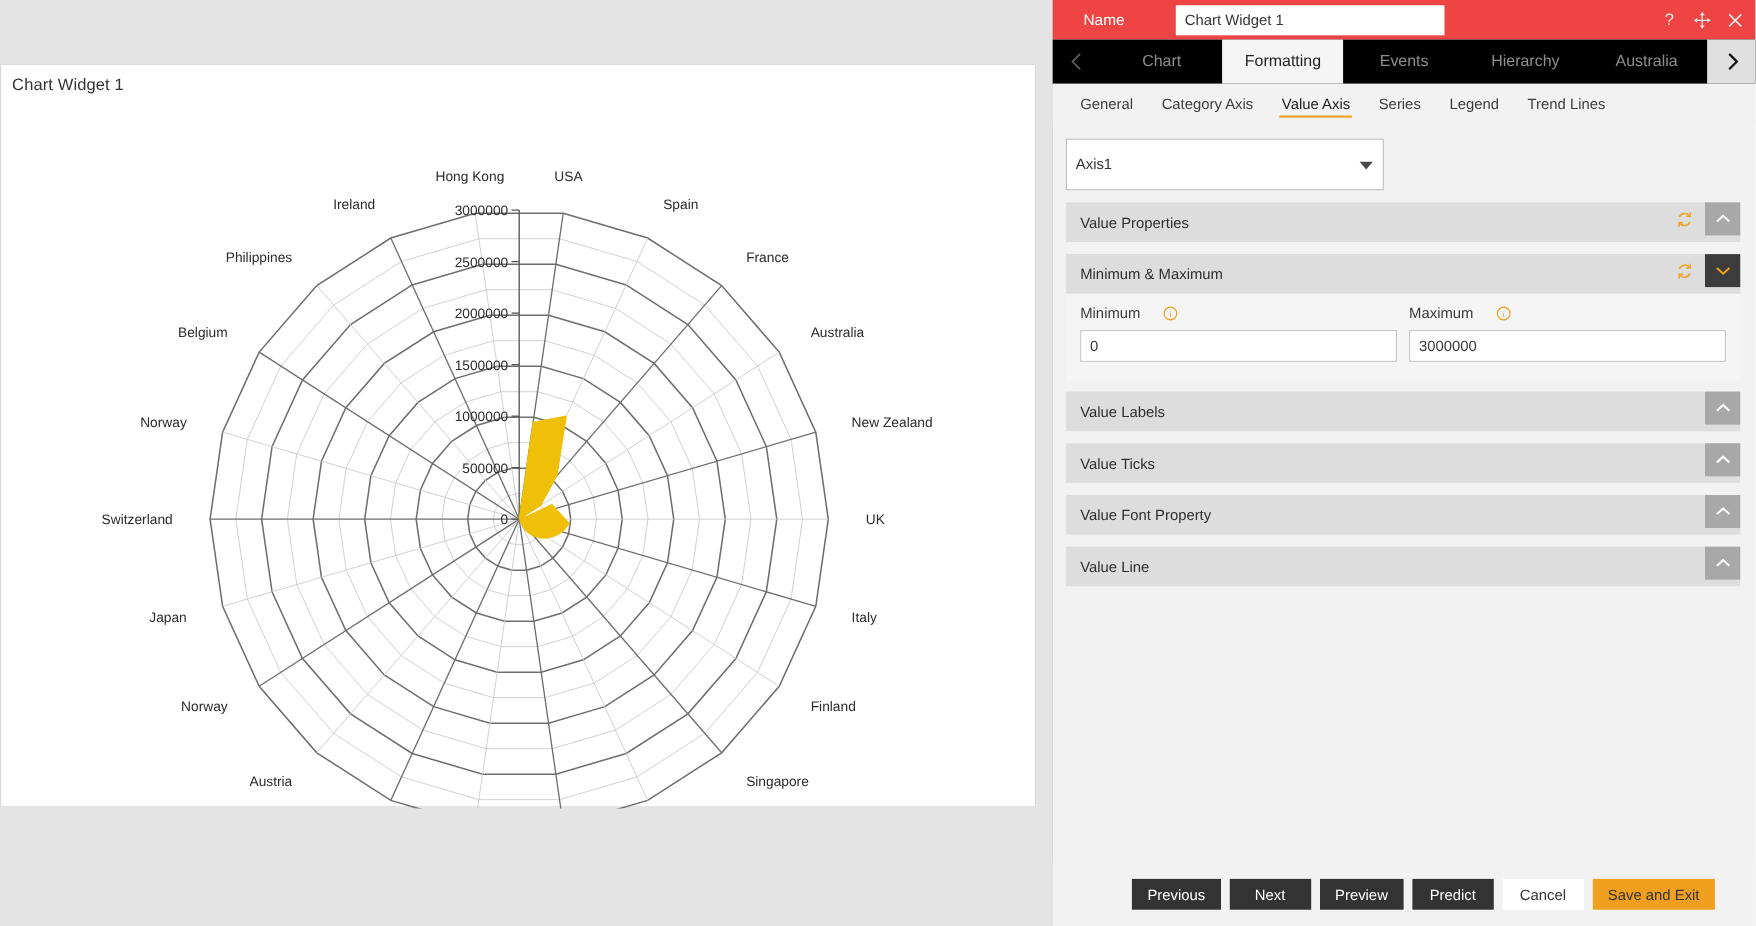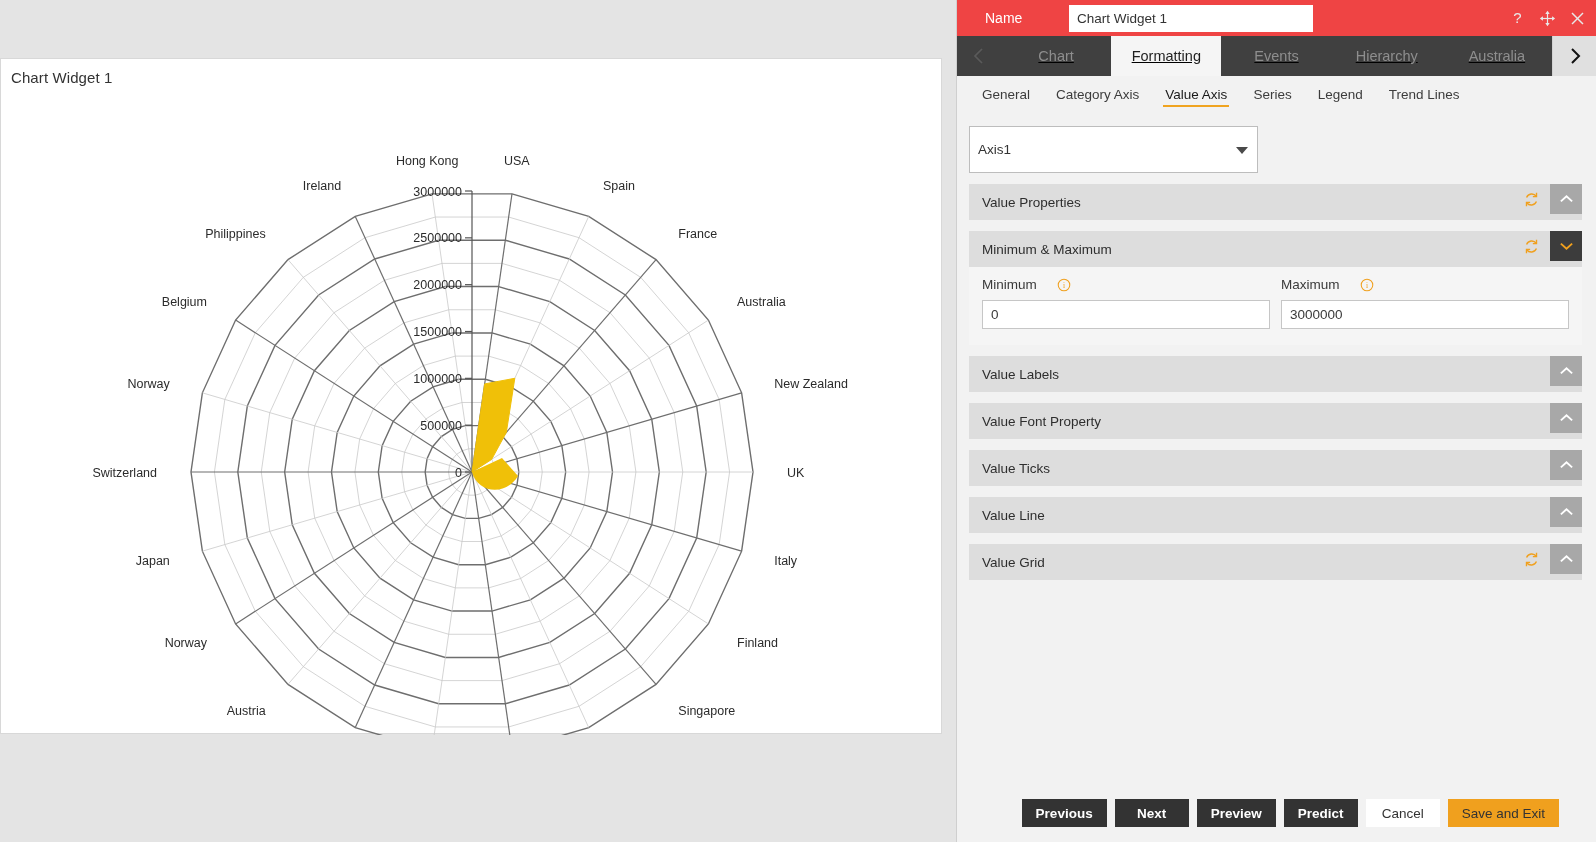--- a/index.html
+++ b/index.html
@@ -47,22 +47,22 @@
     font-size: 13.5px; color: #333333; padding: 0 7px; font-family: "Liberation Sans", sans-serif;
     outline: none;
   }
   #hdr-icons { position: absolute; right: 10px; top: 0; height: 36px;
                display: flex; align-items: center; gap: 13px; }
   .hdr-icon { color: #e8e8e8; cursor: pointer; display: flex; align-items: center;
               justify-content: center; }
 
   
   #tabrow {
-    position: relative; height: 40px; background: #404040;
-    display: flex; align-items: stretch; text-decoration: underline;
+    position: relative; height: 40px; background: #000000;
+    display: flex; align-items: stretch;
   }
   .tab-arrow {
     width: 44px; display: flex; align-items: center; justify-content: center;
     cursor: pointer; color: #5a5a5a;
   }
   #tabrow .tabs { display: flex; flex: 1; }
   .tab {
     flex: 1; display: flex; align-items: center; justify-content: center;
     font-size: 14.5px; color: #8e8e8e; cursor: pointer;
   }
@@ -144,21 +144,21 @@
   #footer {
     position: absolute; left: 0; bottom: 0; width: 640px; height: 58px;
     display: flex; align-items: center; justify-content: flex-end;
     padding-right: 38px; gap: 8px; background: #f2f2f2;
   }
   .btn {
     height: 28px; min-width: 74px; padding: 0 14px; font-size: 13.5px;
     display: flex; align-items: center; justify-content: center; cursor: pointer;
     border: none; font-family: "Liberation Sans", sans-serif;
   }
-  .btn.dark { background: #333333; color: #ffffff; font-weight: bold; }
+  .btn.dark { background: #333333; color: #ffffff; }
   .btn.light { background: #ffffff; color: #333333; }
   .btn.accent { background: #f0a01e; color: #333333; }
 </style>
 </head>
 <body>
 
 <div id="root">
 
   <div id="canvas-area">
     <div id="widget-card">
@@ -391,66 +391,46 @@
                 <span class="chev-btn">
                   <svg width="15" height="12" viewBox="0 0 16 12" fill="none" stroke="#ffffff" stroke-width="2">
                     <polyline points="2,8.5 8,3 14,8.5"></polyline>
                   </svg>
                 </span>
               </div>
             </div>
           </div>
           <div class="section">
             <div class="sec-head">
-              <span class="sec-title">Value Font Property</span>
+              <span class="sec-title">Value Ticks</span>
               <div class="sec-tools">
                 <span class="chev-btn">
                   <svg width="15" height="12" viewBox="0 0 16 12" fill="none" stroke="#ffffff" stroke-width="2">
                     <polyline points="2,8.5 8,3 14,8.5"></polyline>
                   </svg>
                 </span>
               </div>
             </div>
           </div>
           <div class="section">
             <div class="sec-head">
-              <span class="sec-title">Value Ticks</span>
+              <span class="sec-title">Value Font Property</span>
               <div class="sec-tools">
                 <span class="chev-btn">
                   <svg width="15" height="12" viewBox="0 0 16 12" fill="none" stroke="#ffffff" stroke-width="2">
                     <polyline points="2,8.5 8,3 14,8.5"></polyline>
                   </svg>
                 </span>
               </div>
             </div>
           </div>
           <div class="section">
             <div class="sec-head">
               <span class="sec-title">Value Line</span>
               <div class="sec-tools">
-                <span class="chev-btn">
-                  <svg width="15" height="12" viewBox="0 0 16 12" fill="none" stroke="#ffffff" stroke-width="2">
-                    <polyline points="2,8.5 8,3 14,8.5"></polyline>
-                  </svg>
-                </span>
-              </div>
-            </div>
-          </div>
-          <div class="section">
-            <div class="sec-head">
-              <span class="sec-title">Value Grid</span>
-              <div class="sec-tools">
-                <span class="reset-icon">
-                  <svg width="17" height="17" viewBox="0 0 20 20" fill="none" stroke="#f0a01e" stroke-width="1.6">
-                    <path d="M4.2 7.6 A6.6 6.6 0 0 1 15.6 6.2"></path>
-                    <path d="M15.8 12.4 A6.6 6.6 0 0 1 4.4 13.8"></path>
-                    <polyline points="15.9,2.2 15.9,6.6 11.6,6.6"></polyline>
-                    <polyline points="4.1,17.8 4.1,13.4 8.4,13.4"></polyline>
-                  </svg>
-                </span>
                 <span class="chev-btn">
                   <svg width="15" height="12" viewBox="0 0 16 12" fill="none" stroke="#ffffff" stroke-width="2">
                     <polyline points="2,8.5 8,3 14,8.5"></polyline>
                   </svg>
                 </span>
               </div>
             </div>
           </div>
         </div>
     </div>

